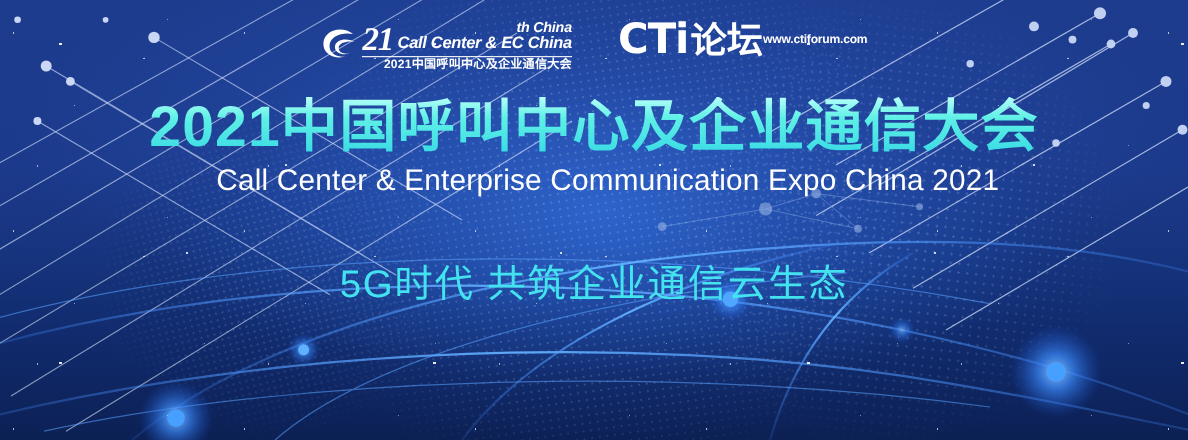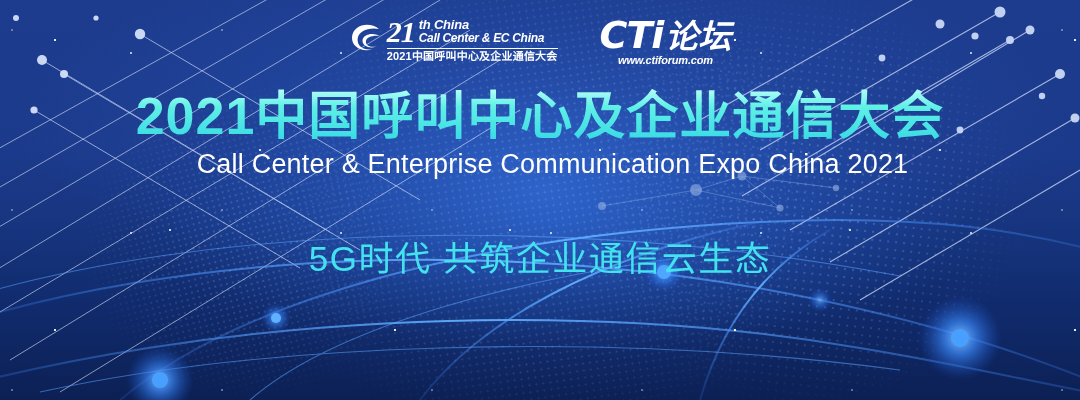--- a/index.html
+++ b/index.html
@@ -71,49 +71,50 @@
 
   
   .logo-row {
     position: absolute;
     top: 18px; left: 0; right: 0;
     display: flex;
     justify-content: center;
     align-items: flex-start;
     gap: 42px;
     z-index: 6;
+    text-align: right;
   }
 
   .logo-annual { display: flex; align-items: center; gap: 4px; }
   .swoosh { flex: 0 0 auto; }
   .annual-text { display: flex; flex-direction: column; line-height: 1; }
   .annual-top { display: flex; align-items: flex-end; gap: 4px; }
   .annual-21 {
     font-family: "Liberation Serif", "DejaVu Serif", serif;
     font-size: 30px; font-weight: 700; font-style: italic;
     color: #ffffff; letter-spacing: -1px; line-height: .92;
   }
   .annual-en { display: flex; flex-direction: column; padding-bottom: 1px; }
   .annual-en-1 {
     font-size: 13px; font-weight: 700; font-style: italic;
     color: #fff; letter-spacing: -.2px; line-height: 1.08;
   }
   .annual-en-2 {
-    font-size: 12px; font-weight: 700; font-style: italic;
+    font-size: 15px; font-weight: 700; font-style: italic;
     color: #fff; letter-spacing: -.3px; line-height: 1.08;
   }
   .annual-cn {
     margin-top: 2px;
     border-top: 1.5px solid #fff;
     padding-top: 2px;
     font-size: 11px; font-weight: 700;
     color: #fff; letter-spacing: .2px; white-space: nowrap;
   }
 
-  .logo-cti { display: flex; flex-direction: column; align-items: center; font-style: italic; }
+  .logo-cti { display: flex; flex-direction: row; align-items: center; }
   .cti-main {
     display: flex; align-items: baseline; gap: 2px;
     font-weight: 700; color: #fff; line-height: .9;
   }
   .cti-latin {
     font-size: 38px; font-weight: 700; letter-spacing: -1px;
     font-family: "DejaVu Sans", sans-serif;
   }
   .cti-cn { font-size: 33px; font-weight: 700; letter-spacing: 0px; }
   .cti-url {

